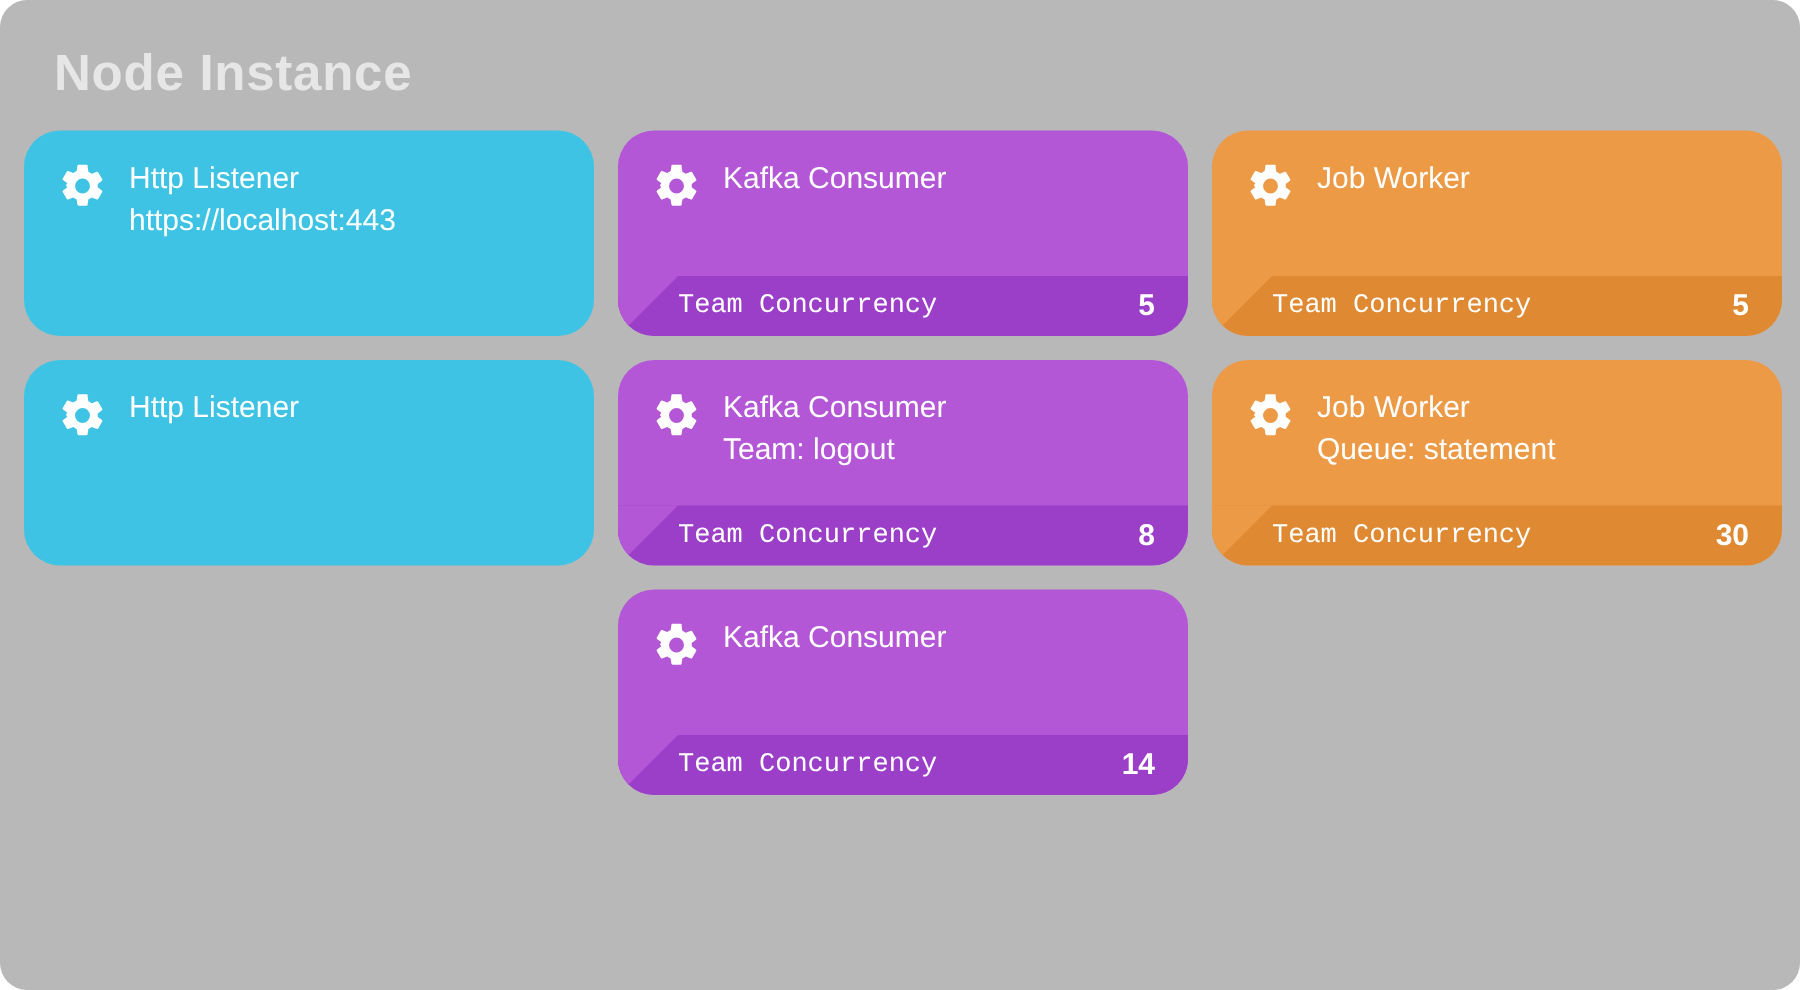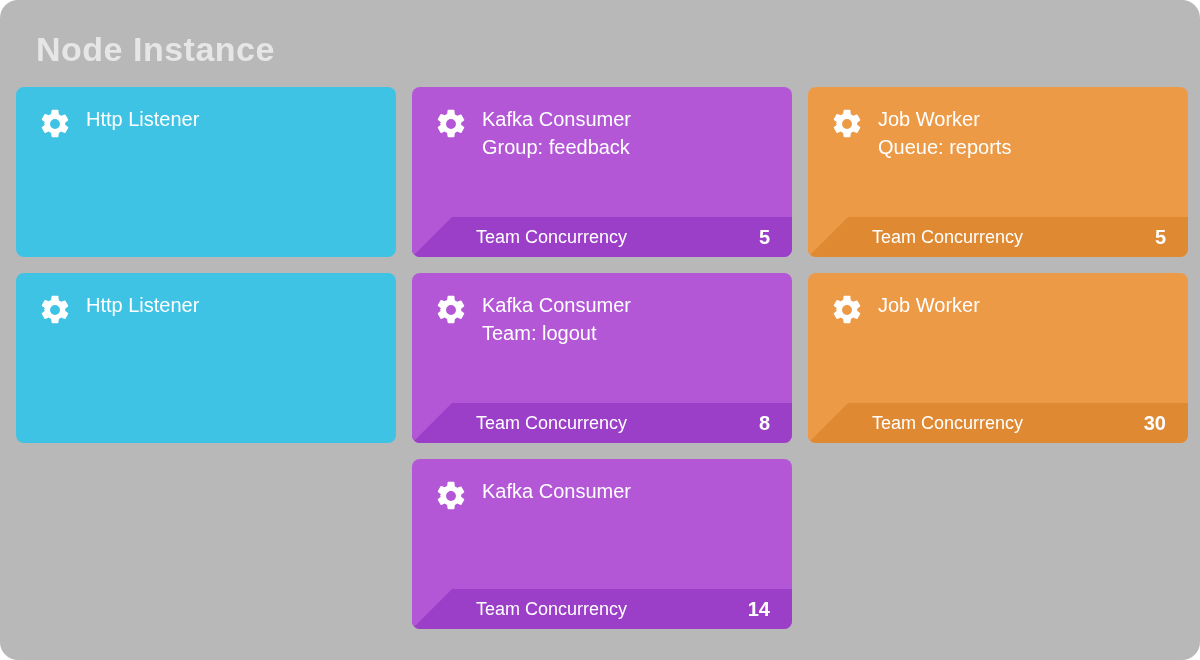--- a/index.html
+++ b/index.html
@@ -42,22 +42,22 @@
     align-items: flex-start;
   }
   .col {
     display: flex;
     flex-direction: column;
     gap: 16px;
     width: 380px;
   }
   .card {
     position: relative;
-    height: 170px;
-    border-radius: 8px;
+    height: 137px;
+    border-radius: 24px;
     color: var(--white);
     overflow: hidden;
   }
   .card.cyan   { background: var(--cyan); }
   .card.purple { background: var(--purple); }
   .card.orange { background: var(--orange); }
   .card .head {
     display: flex;
     align-items: flex-start;
     gap: 14px;
@@ -86,41 +86,42 @@
   .card.purple .footer { background: var(--purple-dark); }
   .card.orange .footer { background: var(--orange-dark); }
   .footer .wedge {
     width: 0; height: 0;
     border-bottom: 40px solid transparent;
     border-left: 40px solid currentColor;
     
   }
   .card.purple .footer .wedge { color: var(--purple); }
   .card.orange .footer .wedge { color: var(--orange); }
-  .footer .label { margin-left: 24px; flex: 1; }
+  .footer .label { flex: 1; font-family: Liberation Mono, monospace; }
   .footer .value { margin-right: 22px; font-weight: 700; font-size: 20px; }
 </style>
 </head>
 <body>
 
 <div class="canvas">
   <h1 class="title">Node Instance</h1>
 
   <div class="columns">
 
     <div class="col">
       <div class="card cyan">
         <div class="head">
           <span class="icon">
             <svg width="34" height="34" viewBox="0 0 24 24" fill="#ffffff">
                 <path d="M19.14 12.94a7.14 7.14 0 0 0 .06-.94 7.14 7.14 0 0 0-.06-.94l2.03-1.58a.5.5 0 0 0 .12-.64l-1.92-3.32a.5.5 0 0 0-.6-.22l-2.39.96a7.03 7.03 0 0 0-1.62-.94l-.36-2.54A.5.5 0 0 0 13.9 2h-3.8a.5.5 0 0 0-.5.42l-.36 2.54c-.58.24-1.12.55-1.62.94l-2.39-.96a.5.5 0 0 0-.6.22L2.71 8.48a.5.5 0 0 0 .12.64l2.03 1.58c-.04.31-.6.63-.6.94s.2.63.6.94L2.83 14.16a.5.5 0 0 0-.12.64l1.92 3.32c.13.22.39.31.6.22l2.39-.96c.5.39 1.04.7 1.62.94l.36 2.54c.4.24.25.42.5.42h3.8c.25 0 .46-.18.5-.42l.36-2.54c.58-.24 1.12-.55 1.62-.94l2.39.96c.21.09.47 0 .6-.22l1.92-3.32a.5.5 0 0 0-.12-.64l-2.03-1.58zM12 15.5A3.5 3.5 0 1 1 15.5 12 3.5 3.5 0 0 1 12 15.5z"></path>
               </svg>
           </span>
           <div class="ttl">
             <span class="line">Http Listener</span>
+            <span class="line">https://localhost:443</span>
           </div>
         </div>
       </div>
       <div class="card cyan">
         <div class="head">
           <span class="icon">
             <svg width="34" height="34" viewBox="0 0 24 24" fill="#ffffff">
                 <path d="M19.14 12.94a7.14 7.14 0 0 0 .06-.94 7.14 7.14 0 0 0-.06-.94l2.03-1.58a.5.5 0 0 0 .12-.64l-1.92-3.32a.5.5 0 0 0-.6-.22l-2.39.96a7.03 7.03 0 0 0-1.62-.94l-.36-2.54A.5.5 0 0 0 13.9 2h-3.8a.5.5 0 0 0-.5.42l-.36 2.54c-.58.24-1.12.55-1.62.94l-2.39-.96a.5.5 0 0 0-.6.22L2.71 8.48a.5.5 0 0 0 .12.64l2.03 1.58c-.04.31-.6.63-.6.94s.2.63.6.94L2.83 14.16a.5.5 0 0 0-.12.64l1.92 3.32c.13.22.39.31.6.22l2.39-.96c.5.39 1.04.7 1.62.94l.36 2.54c.4.24.25.42.5.42h3.8c.25 0 .46-.18.5-.42l.36-2.54c.58-.24 1.12-.55 1.62-.94l2.39.96c.21.09.47 0 .6-.22l1.92-3.32a.5.5 0 0 0-.12-.64l-2.03-1.58zM12 15.5A3.5 3.5 0 1 1 15.5 12 3.5 3.5 0 0 1 12 15.5z"></path>
               </svg>
           </span>
@@ -134,21 +135,20 @@
     <div class="col">
       <div class="card purple">
         <div class="head">
           <span class="icon">
             <svg width="34" height="34" viewBox="0 0 24 24" fill="#ffffff">
                 <path d="M19.14 12.94a7.14 7.14 0 0 0 .06-.94 7.14 7.14 0 0 0-.06-.94l2.03-1.58a.5.5 0 0 0 .12-.64l-1.92-3.32a.5.5 0 0 0-.6-.22l-2.39.96a7.03 7.03 0 0 0-1.62-.94l-.36-2.54A.5.5 0 0 0 13.9 2h-3.8a.5.5 0 0 0-.5.42l-.36 2.54c-.58.24-1.12.55-1.62.94l-2.39-.96a.5.5 0 0 0-.6.22L2.71 8.48a.5.5 0 0 0 .12.64l2.03 1.58c-.04.31-.6.63-.6.94s.2.63.6.94L2.83 14.16a.5.5 0 0 0-.12.64l1.92 3.32c.13.22.39.31.6.22l2.39-.96c.5.39 1.04.7 1.62.94l.36 2.54c.4.24.25.42.5.42h3.8c.25 0 .46-.18.5-.42l.36-2.54c.58-.24 1.12-.55 1.62-.94l2.39.96c.21.09.47 0 .6-.22l1.92-3.32a.5.5 0 0 0-.12-.64l-2.03-1.58zM12 15.5A3.5 3.5 0 1 1 15.5 12 3.5 3.5 0 0 1 12 15.5z"></path>
               </svg>
           </span>
           <div class="ttl">
             <span class="line">Kafka Consumer</span>
-            <span class="line">Group: feedback</span>
           </div>
         </div>
         <div class="footer">
           <span class="wedge"></span>
           <span class="label">Team Concurrency</span>
           <span class="value">5</span>
         </div>
       </div>
       <div class="card purple">
         <div class="head">
@@ -190,38 +190,38 @@
     <div class="col">
       <div class="card orange">
         <div class="head">
           <span class="icon">
             <svg width="34" height="34" viewBox="0 0 24 24" fill="#ffffff">
                 <path d="M19.14 12.94a7.14 7.14 0 0 0 .06-.94 7.14 7.14 0 0 0-.06-.94l2.03-1.58a.5.5 0 0 0 .12-.64l-1.92-3.32a.5.5 0 0 0-.6-.22l-2.39.96a7.03 7.03 0 0 0-1.62-.94l-.36-2.54A.5.5 0 0 0 13.9 2h-3.8a.5.5 0 0 0-.5.42l-.36 2.54c-.58.24-1.12.55-1.62.94l-2.39-.96a.5.5 0 0 0-.6.22L2.71 8.48a.5.5 0 0 0 .12.64l2.03 1.58c-.04.31-.6.63-.6.94s.2.63.6.94L2.83 14.16a.5.5 0 0 0-.12.64l1.92 3.32c.13.22.39.31.6.22l2.39-.96c.5.39 1.04.7 1.62.94l.36 2.54c.4.24.25.42.5.42h3.8c.25 0 .46-.18.5-.42l.36-2.54c.58-.24 1.12-.55 1.62-.94l2.39.96c.21.09.47 0 .6-.22l1.92-3.32a.5.5 0 0 0-.12-.64l-2.03-1.58zM12 15.5A3.5 3.5 0 1 1 15.5 12 3.5 3.5 0 0 1 12 15.5z"></path>
               </svg>
           </span>
           <div class="ttl">
             <span class="line">Job Worker</span>
-            <span class="line">Queue: reports</span>
           </div>
         </div>
         <div class="footer">
           <span class="wedge"></span>
           <span class="label">Team Concurrency</span>
           <span class="value">5</span>
         </div>
       </div>
       <div class="card orange">
         <div class="head">
           <span class="icon">
             <svg width="34" height="34" viewBox="0 0 24 24" fill="#ffffff">
                 <path d="M19.14 12.94a7.14 7.14 0 0 0 .06-.94 7.14 7.14 0 0 0-.06-.94l2.03-1.58a.5.5 0 0 0 .12-.64l-1.92-3.32a.5.5 0 0 0-.6-.22l-2.39.96a7.03 7.03 0 0 0-1.62-.94l-.36-2.54A.5.5 0 0 0 13.9 2h-3.8a.5.5 0 0 0-.5.42l-.36 2.54c-.58.24-1.12.55-1.62.94l-2.39-.96a.5.5 0 0 0-.6.22L2.71 8.48a.5.5 0 0 0 .12.64l2.03 1.58c-.04.31-.6.63-.6.94s.2.63.6.94L2.83 14.16a.5.5 0 0 0-.12.64l1.92 3.32c.13.22.39.31.6.22l2.39-.96c.5.39 1.04.7 1.62.94l.36 2.54c.4.24.25.42.5.42h3.8c.25 0 .46-.18.5-.42l.36-2.54c.58-.24 1.12-.55 1.62-.94l2.39.96c.21.09.47 0 .6-.22l1.92-3.32a.5.5 0 0 0-.12-.64l-2.03-1.58zM12 15.5A3.5 3.5 0 1 1 15.5 12 3.5 3.5 0 0 1 12 15.5z"></path>
               </svg>
           </span>
           <div class="ttl">
             <span class="line">Job Worker</span>
+            <span class="line">Queue: statement</span>
           </div>
         </div>
         <div class="footer">
           <span class="wedge"></span>
           <span class="label">Team Concurrency</span>
           <span class="value">30</span>
         </div>
       </div>
     </div>
 

